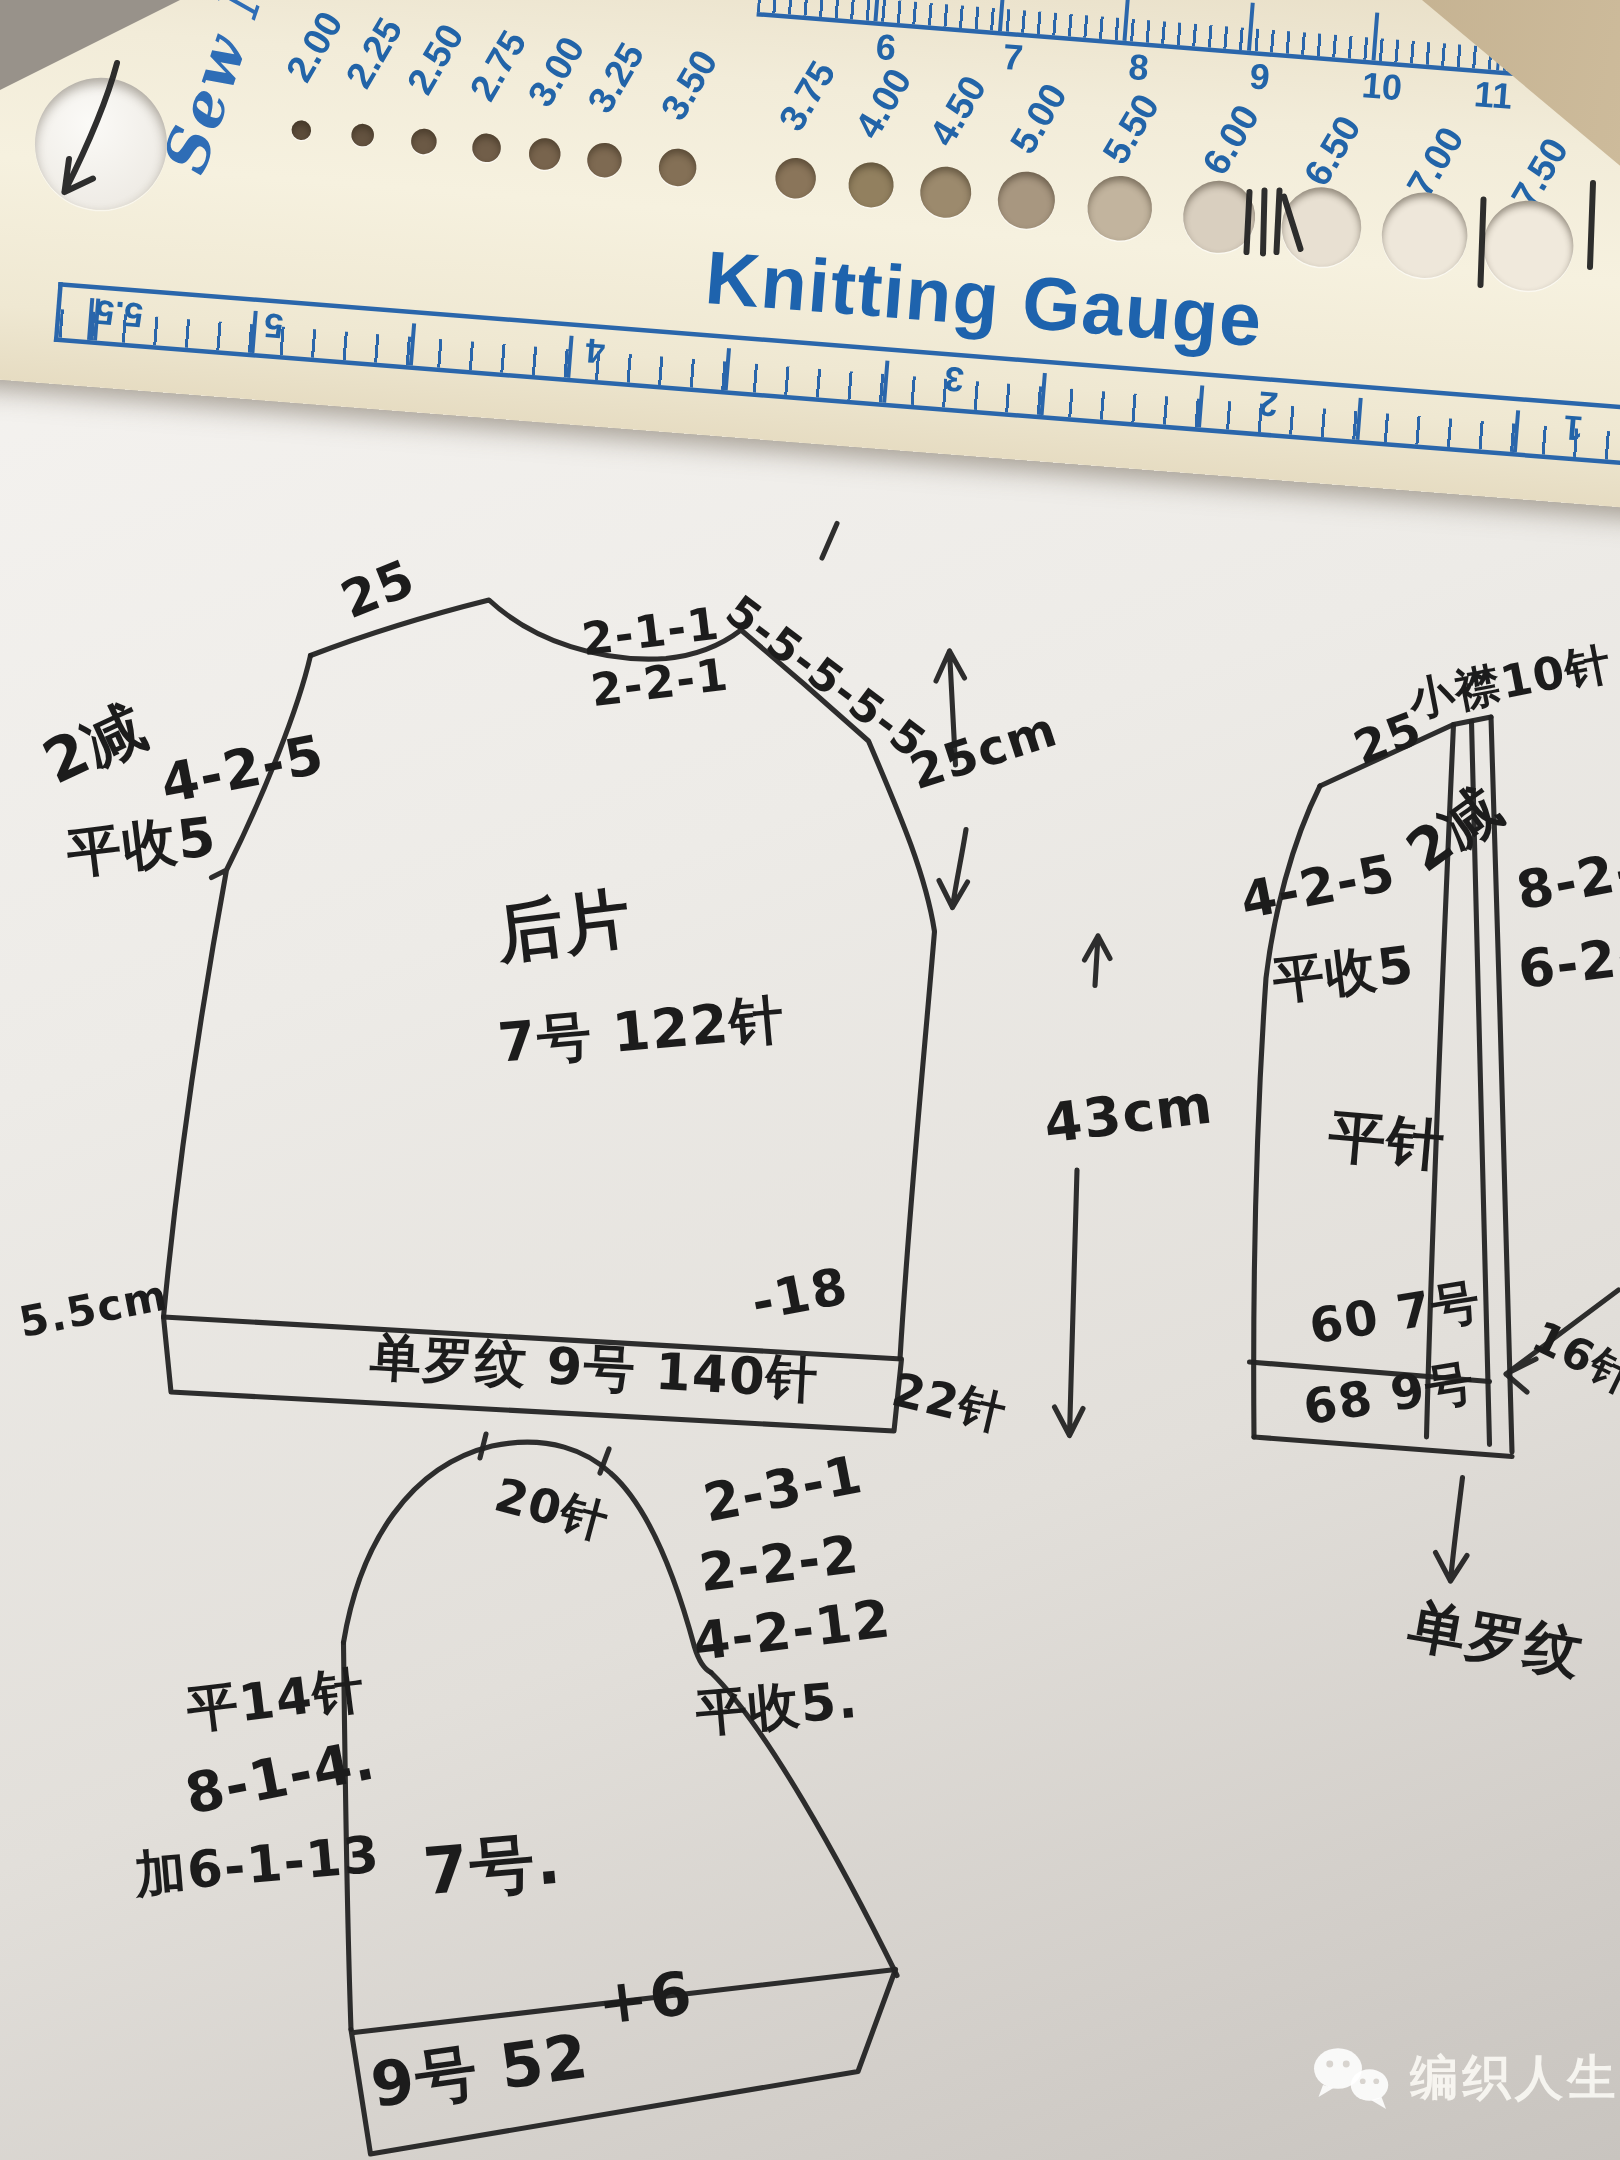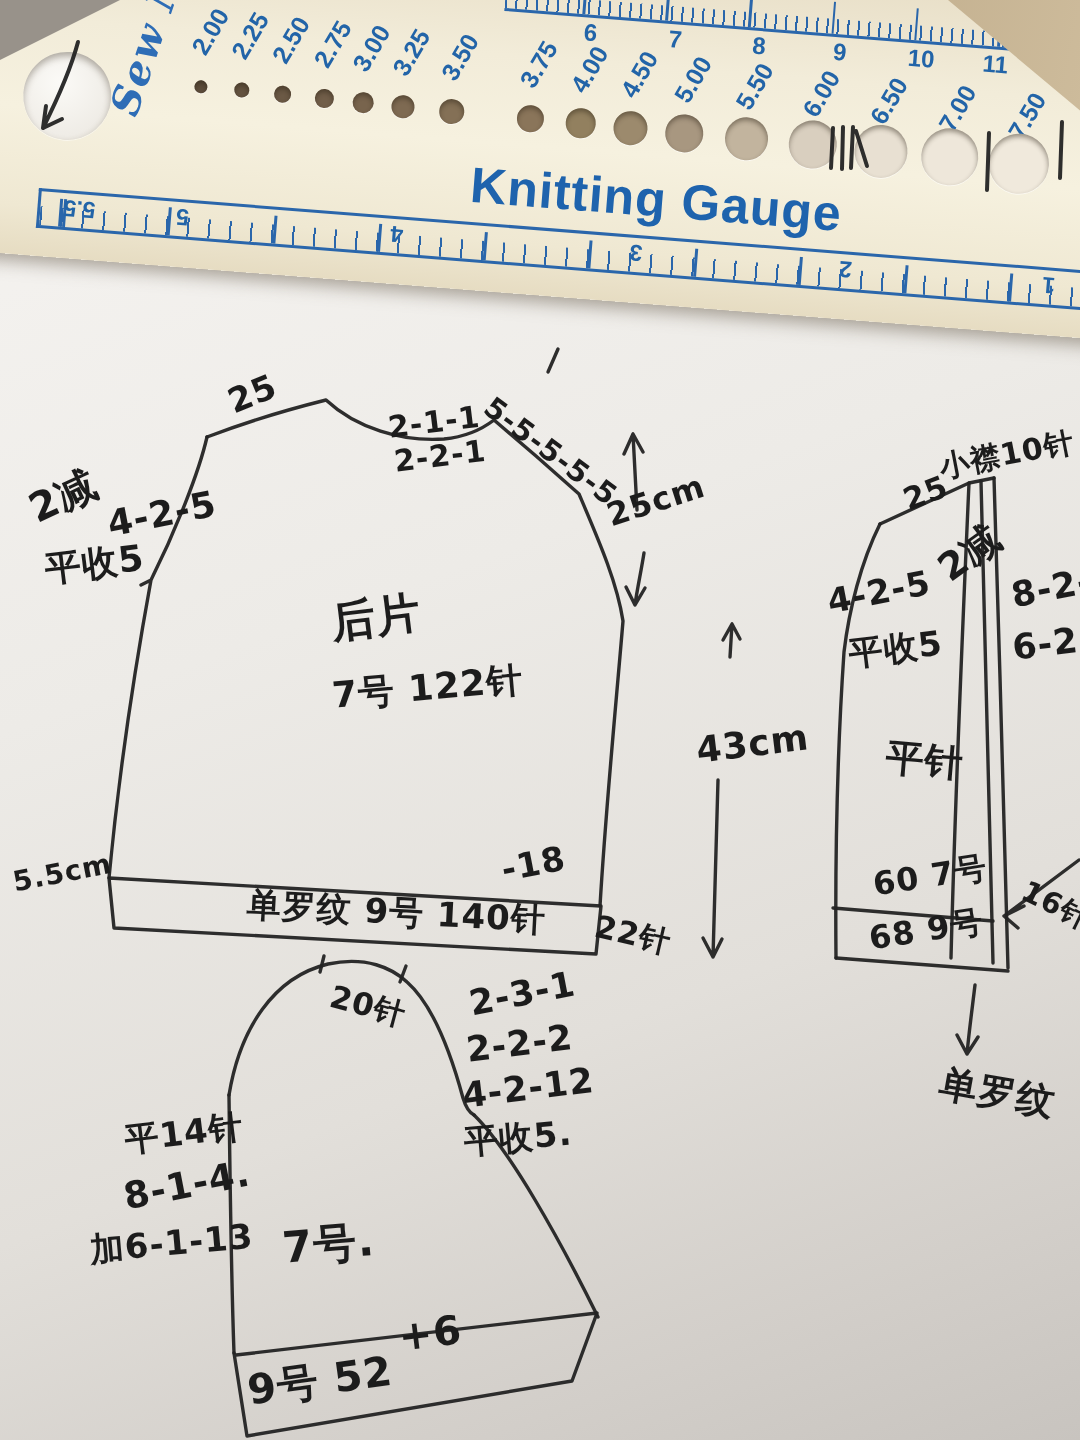--- a/index.html
+++ b/index.html
@@ -206,13 +206,26 @@
   <div class="hw" style="left:464px;top:1030px;font-size:35px;transform:rotate(-7deg)">2-2-2</div>
   <div class="hw" style="left:460px;top:1076px;font-size:35px;transform:rotate(-7deg)">4-2-12</div>
   <div class="hw" style="left:462px;top:1120px;font-size:34px;transform:rotate(-5deg)">平收5.</div>
   <div class="hw" style="left:122px;top:1118px;font-size:34px;transform:rotate(-7deg)">平14针</div>
   <div class="hw" style="left:120px;top:1176px;font-size:37px;transform:rotate(-11deg)">8-1-4.</div>
   <div class="hw" style="left:88px;top:1228px;font-size:34px;transform:rotate(-5deg)">加6-1-13</div>
   <div class="hw" style="left:280px;top:1220px;font-size:43px;transform:rotate(-5deg)">7号.</div>
   <div class="hw" style="left:396px;top:1314px;font-size:40px;transform:rotate(-7deg)">+6</div>
   <div class="hw" style="left:244px;top:1364px;font-size:41px;transform:rotate(-8deg)">9号 52</div>
 
+  <div class="watermark">
+    <svg width="58" height="48" viewBox="0 0 58 48">
+      <ellipse cx="20" cy="17" rx="16" ry="13.5" fill="rgba(255,255,255,.88)"></ellipse>
+      <path d="M10 28 L7 36 L17 30 Z" fill="rgba(255,255,255,.88)"></path>
+      <circle cx="14.5" cy="14" r="2.3" fill="#d8d4cf"></circle>
+      <circle cx="25.5" cy="14" r="2.3" fill="#d8d4cf"></circle>
+      <ellipse cx="41" cy="28" rx="12.5" ry="10.5" fill="rgba(255,255,255,.88)"></ellipse>
+      <path d="M49 36 L52 44 L42 38 Z" fill="rgba(255,255,255,.88)"></path>
+      <circle cx="36.5" cy="25.5" r="1.9" fill="#d8d4cf"></circle>
+      <circle cx="45.5" cy="25.5" r="1.9" fill="#d8d4cf"></circle>
+    </svg>
+    <span class="wm-text">编织人生</span>
+  </div>
 </div>
 
 </body></html>

